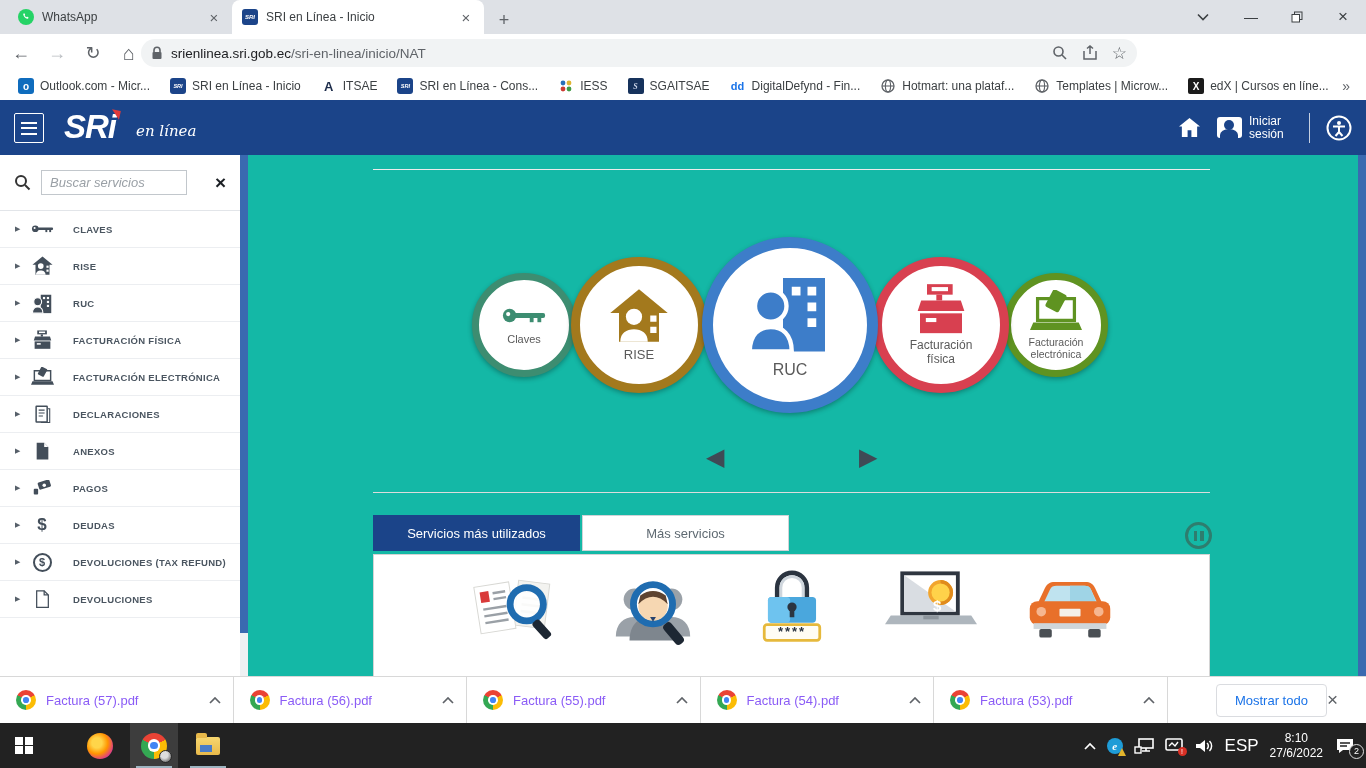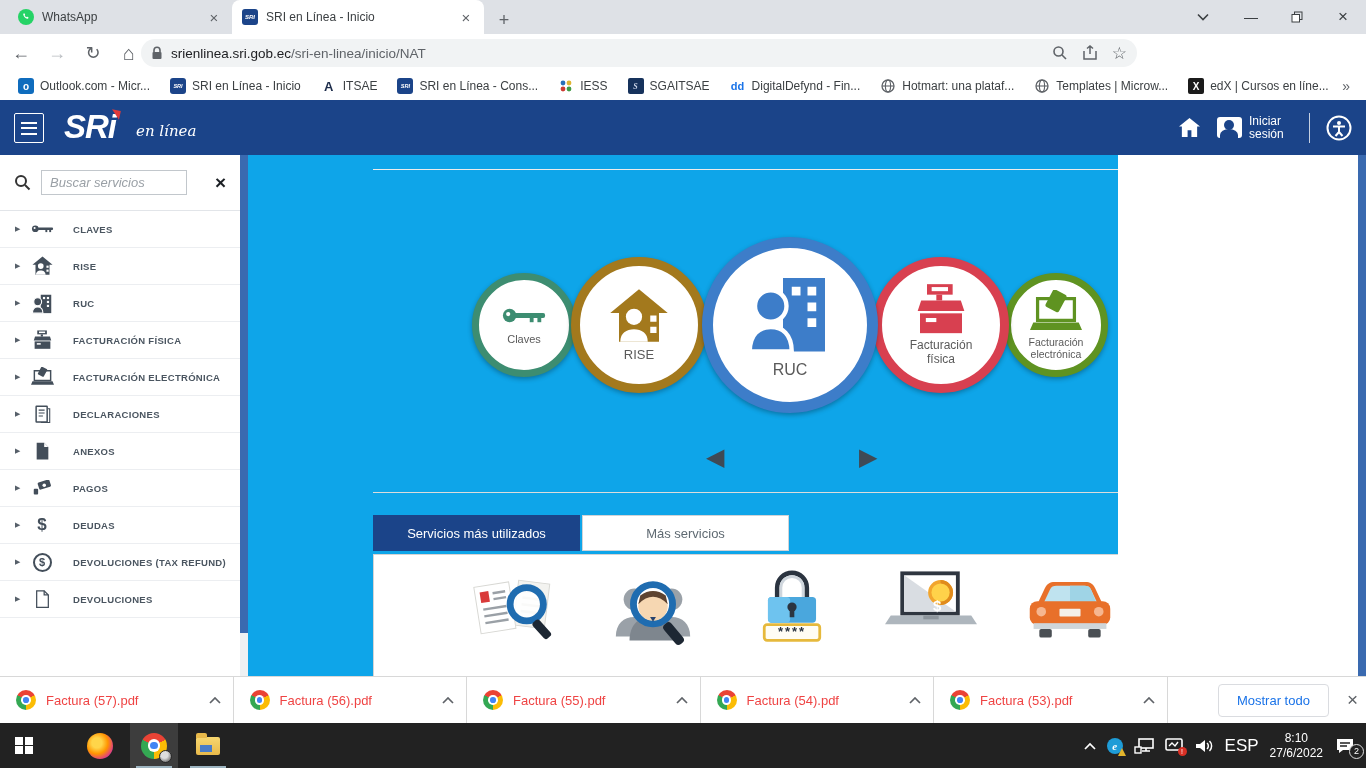--- a/index.html
+++ b/index.html
@@ -59,21 +59,21 @@
   .sri-logo .tagline{font:italic 15px "DejaVu Serif",serif;margin:0 0 6px 20px}
   .hdr-right{position:absolute;right:14px;top:0;height:55px;display:flex;align-items:center;gap:16px}
   .login{display:flex;align-items:center;gap:7px}
   .login-label{font-size:12px;line-height:13px;width:44px}
   .hdr-divider{width:1px;height:30px;background:rgba(255,255,255,.75)}
   .person-badge{width:25px;height:21px;background:#fff;border-radius:3px;position:relative;overflow:hidden}
   .person-badge::before{content:"";position:absolute;left:7px;top:3px;width:10px;height:10px;border-radius:50%;background:#1b4489}
   .person-badge::after{content:"";position:absolute;left:3px;top:12px;width:18px;height:12px;border-radius:50% 50% 0 0;background:#1b4489}
 
   
-  .content{position:absolute;left:0;top:155px;width:1118px;height:521px;background:#0ea5e9;overflow:hidden}
+  .content{position:absolute;left:0;top:155px;width:1366px;height:521px;background:#14b8a6;overflow:hidden}
 
   
   .sidebar{position:absolute;left:0;top:0;width:240px;height:521px;background:#fff}
   .search-row{height:56px;border-bottom:1px solid #e2e5e9;display:flex;align-items:center;padding:0 14px;gap:10px}
   .search-input{width:146px;height:25px;border:1px solid #c2c7cc;padding:0 8px;font-style:italic;font-size:13px;color:#333;outline:none}
   .search-input::placeholder{color:#9aa0a6;font-style:italic}
   .search-x{margin-left:auto;font-size:19px;font-weight:bold;color:#1b1f24}
   .snav-item{height:37px;border-bottom:1px solid #eceef1;display:flex;align-items:center;padding-left:15px;gap:0;color:#4a5560}
   .snav-caret{font-size:7px;color:#57606a;width:14px}
   .snav-ico{width:26px;height:24px;display:flex;align-items:center;justify-content:center;margin-right:18px;color:#434e5a}
@@ -97,25 +97,25 @@
   .pause i{display:block;width:3.5px;height:10px;background:#2e7d6e}
   .svc-box{position:absolute;left:125px;top:399px;width:837px;height:130px;border:1px solid #d4d4d4;background:#fff}
   .svc-ico{position:absolute;top:14px;transform:translateX(-50%)}
   .mask-band{position:absolute;left:50%;transform:translateX(-50%);bottom:8px;font-weight:bold;font-size:13px;letter-spacing:2px;color:#2b3440}
   .coin-dollar{position:absolute;color:#fff;font-weight:bold;font-size:15px}
   .page-scroll{position:absolute;left:1358px;top:155px;width:8px;height:521px;background:#3a6ab0}
 
   
   .downloads{position:absolute;left:0;top:676px;width:1366px;height:47px;background:#fff;border-top:1px solid #d8d8d8;display:flex;align-items:stretch}
   .dl-item{width:233.5px;border-right:1px solid #d8d8d8;display:flex;align-items:center;padding:0 12px 0 16px;gap:10px}
-  .dl-name{font-size:13px;color:#ef4444;flex:1;white-space:nowrap}
+  .dl-name{font-size:13px;color:#8b5cf6;flex:1;white-space:nowrap}
   .chrome-logo{border-radius:50%;background:conic-gradient(from 60deg,#fbbc05 0 120deg,#34a853 0 240deg,#ea4335 0 360deg);position:relative;flex:none}
   .chrome-logo::before{content:"";position:absolute;inset:26%;background:#fff;border-radius:50%}
   .chrome-logo::after{content:"";position:absolute;inset:36%;background:#4285f4;border-radius:50%}
-  .dl-right{margin-left:auto;display:flex;align-items:center;gap:18px;padding-right:8px}
+  .dl-right{margin-left:auto;display:flex;align-items:center;padding-right:28px}
   .show-all{border:1px solid #dadce0;border-radius:4px;color:#1a73e8;font-size:13px;padding:8px 18px;background:#fff}
   .dl-x{color:#5f6368;font-size:19px}
 
   
   .taskbar{position:absolute;left:0;top:723px;width:1366px;height:45px;background:#222;display:flex;align-items:stretch;color:#fff}
   .tb-tile{width:48px;display:flex;align-items:center;justify-content:center;position:relative}
   .tb-tile.open::after{content:"";position:absolute;left:6px;right:6px;bottom:0;height:2px;background:#9db4c0}
   .tb-tile.active{background:#3d3d3d}
   .win-logo{display:grid;grid-template-columns:8px 8px;grid-template-rows:8px 8px;gap:1.5px}
   .win-logo i{background:#fff}

